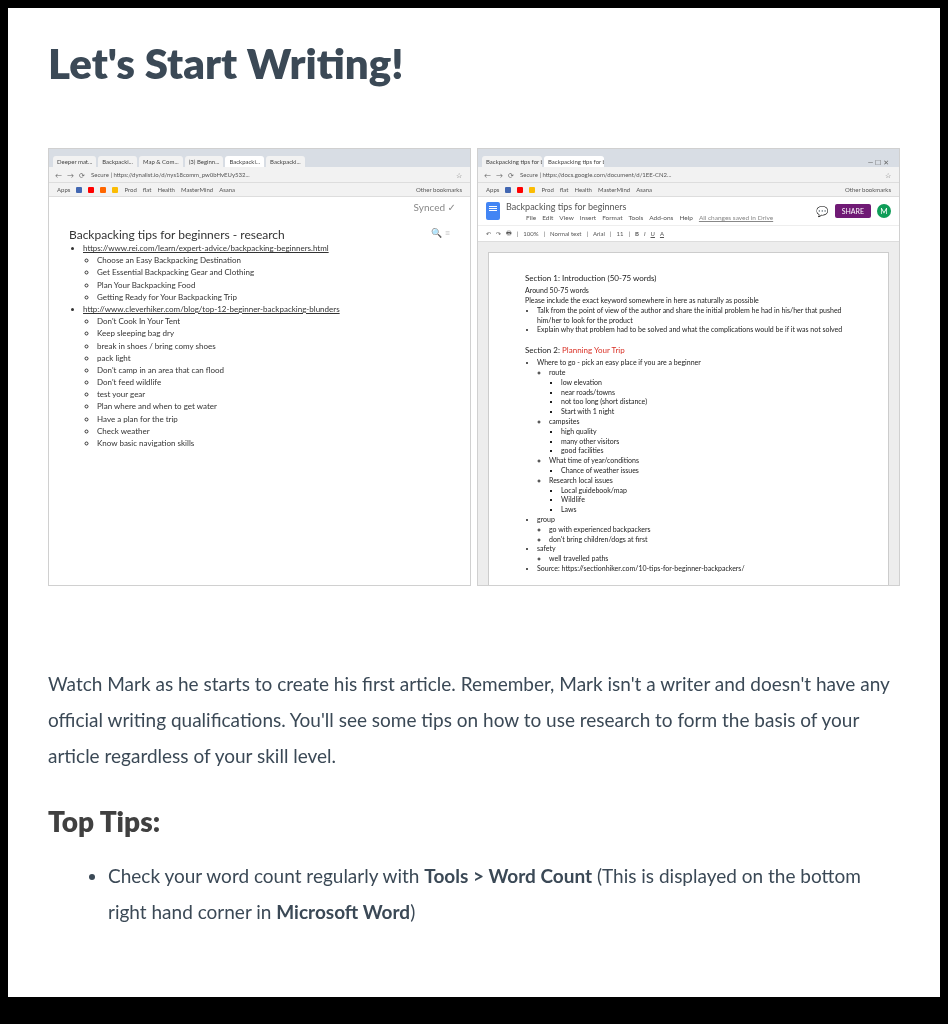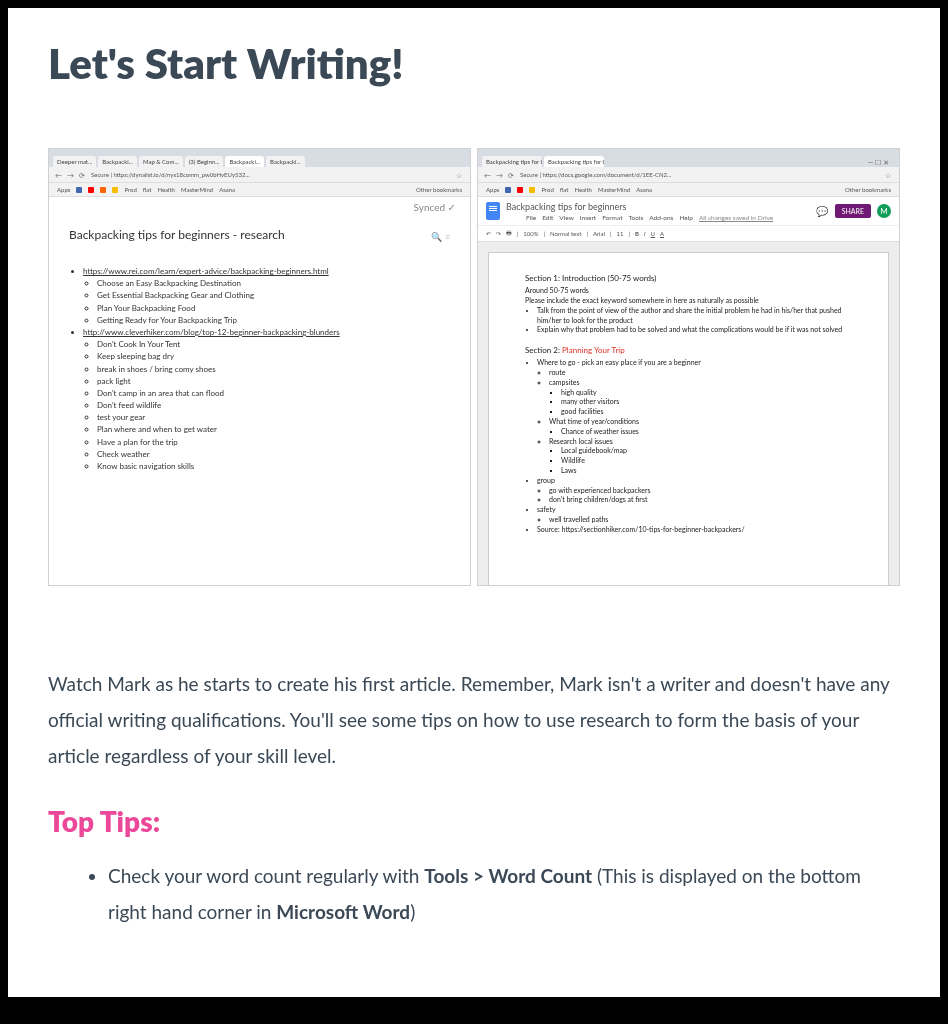--- a/index.html
+++ b/index.html
@@ -20,21 +20,21 @@
 }
 h1 {
   font-size: 42px;
   font-weight: 800;
   color: #3b4956;
   margin-bottom: 60px;
 }
 h2 {
   font-size: 28px;
   font-weight: 800;
-  color: #ec4899;
+  color: #404040;
   margin: 30px 0 20px 0;
 }
 .screenshots {
   display: flex;
   gap: 6px;
   margin-bottom: 80px;
 }
 .shot {
   flex: 1;
   border: 1px solid #d0d0d0;
@@ -104,24 +104,24 @@
   padding: 4px 14px;
 }
 .doc-content {
   padding: 10px 20px;
   font-size: 8px;
   color: #333;
 }
 .doc-title {
   font-size: 12px;
   color: #333;
-  margin-bottom: 24px;
+  margin-bottom: 1px;
   display:flex;
   justify-content:space-between;
-  align-items:flex-end;
+  align-items:flex-start;
 }
 .doc-content ul { list-style: disc; padding-left: 14px; }
 .doc-content ul ul { list-style: circle; padding-left: 14px; }
 .doc-content ul ul ul { list-style: square; padding-left: 14px; }
 .doc-content li { margin: 1px 0; line-height: 1.4; }
 .doc-content a { color: #333; text-decoration: underline; }
 .gdocs-header {
   background: #fff;
   padding: 4px 8px;
   border-bottom: 1px solid #eee;
@@ -355,20 +355,26 @@
           <ul>
             <li>Talk from the point of view of the author and share the initial problem he had in his/her that pushed him/her to look for the product</li>
             <li>Explain why that problem had to be solved and what the complications would be if it was not solved</li>
           </ul>
           <br>
           <div class="sec-title"><span>Section 2: </span><span class="red">Planning Your Trip</span></div>
           <ul>
             <li><span>Where to go - pick an easy place if you are a beginner</span>
               <ul>
                 <li><span>route</span>
+                  <ul>
+                    <li>low elevation</li>
+                    <li>near roads/towns</li>
+                    <li>not too long (short distance)</li>
+                    <li>Start with 1 night</li>
+                  </ul>
                 </li>
                 <li><span>campsites</span>
                   <ul>
                     <li>high quality</li>
                     <li>many other visitors</li>
                     <li>good facilities</li>
                   </ul>
                 </li>
                 <li><span>What time of year/conditions</span>
                   <ul>

